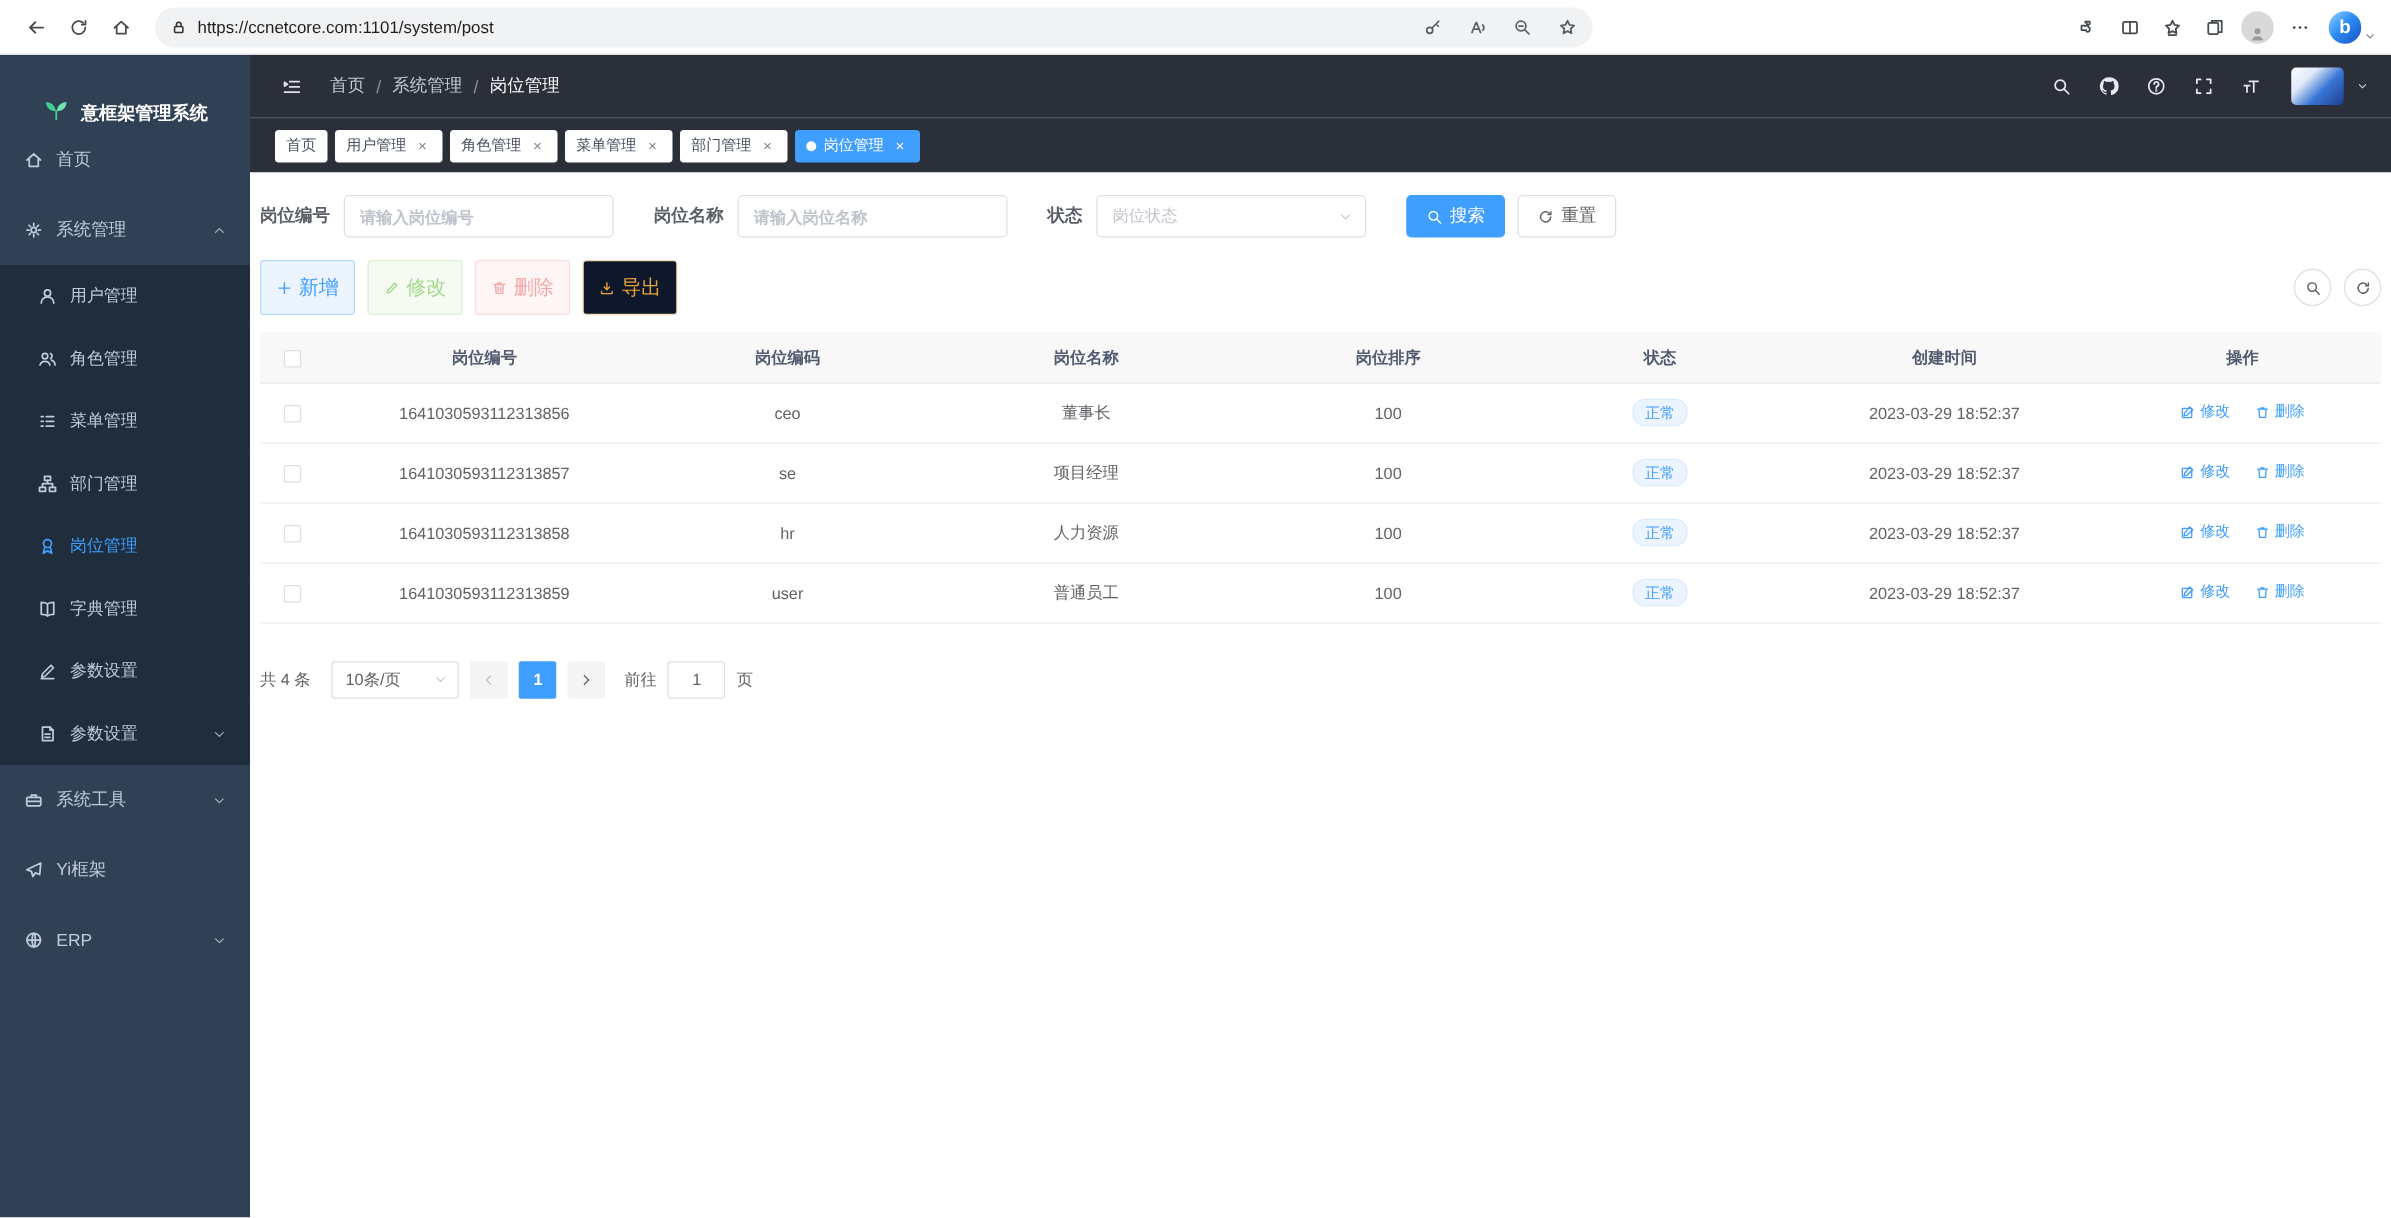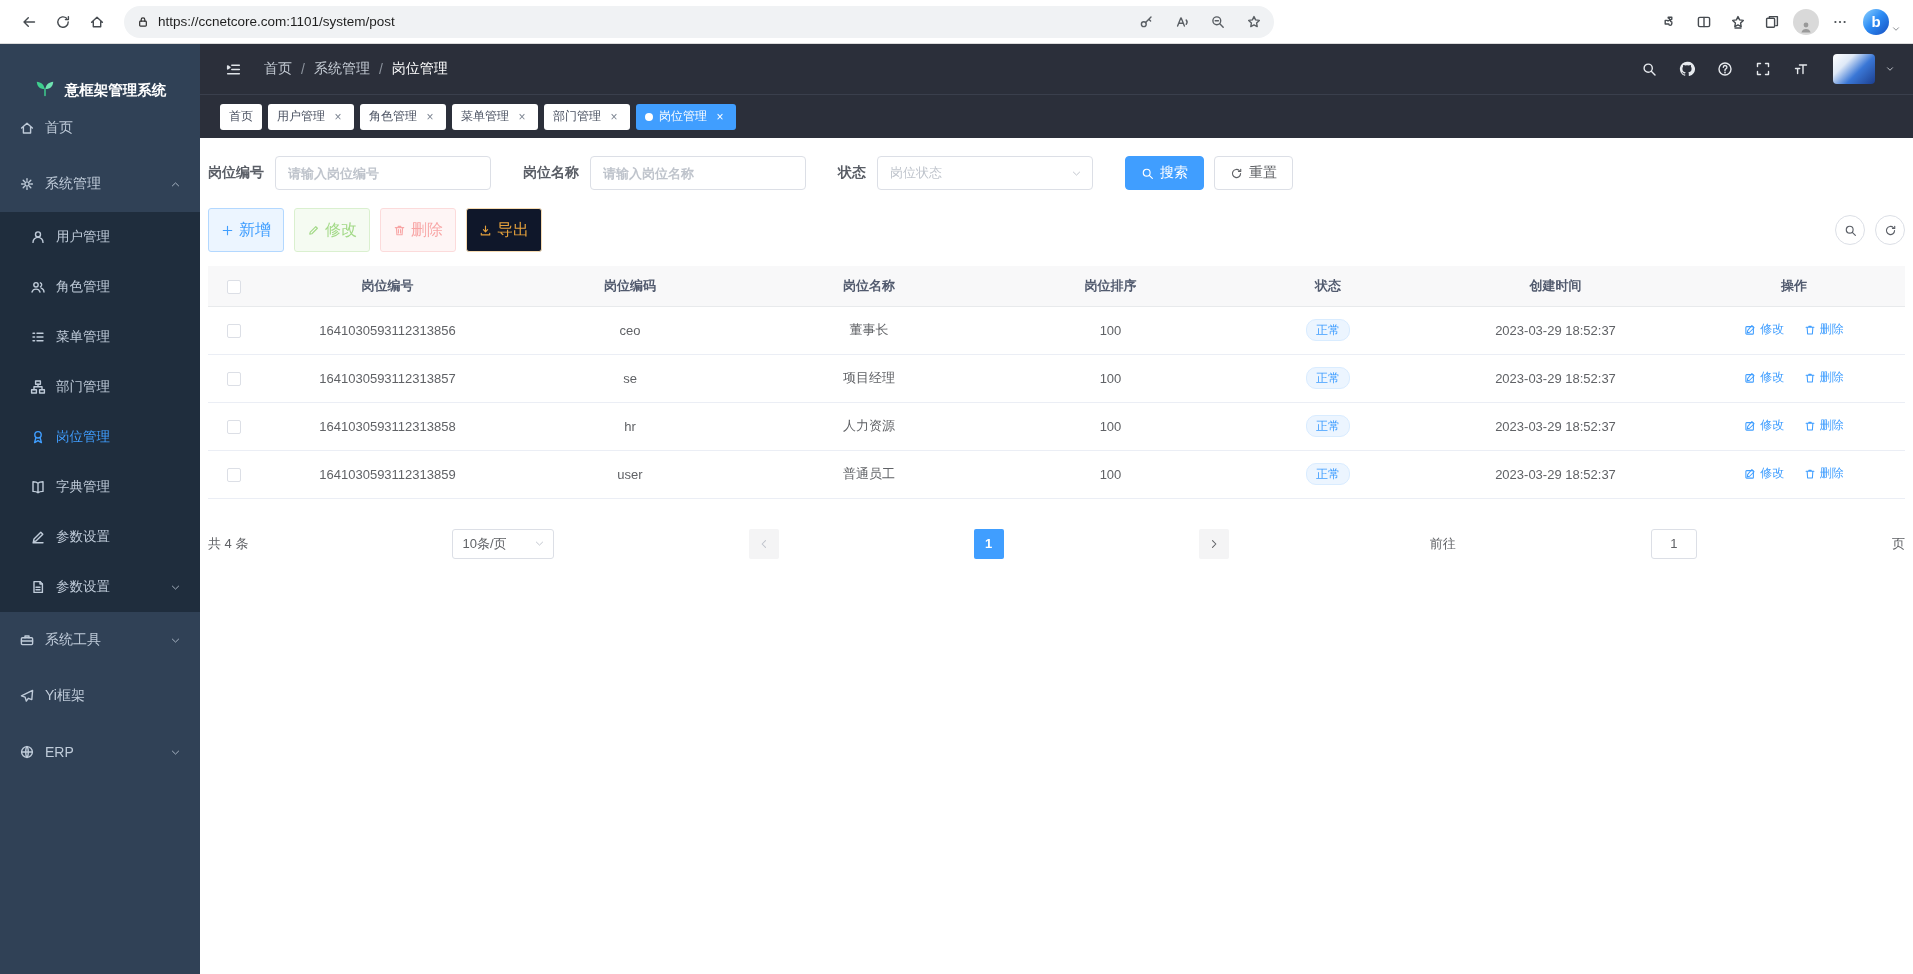--- a/index.html
+++ b/index.html
@@ -78,21 +78,21 @@
   .circle-btn svg { width:13px; height:13px; }
 
   table.grid { width:100%; border-collapse:collapse; margin-top:14px; font-size:13px; table-layout:fixed; }
   .grid thead th { background:#f8f8f9; color:#515a6e; font-weight:bold; height:40px; text-align:center; border-bottom:1px solid #e8eaec; }
   .grid tbody td { height:48px; color:#606266; text-align:center; border-bottom:1px solid #ebeef5; }
   .checkbox { display:inline-block; width:14px; height:14px; border:1px solid #dcdfe6; border-radius:2px; background:#fff; cursor:pointer; vertical-align:middle; }
   .tag { display:inline-block; padding:2px 9px; background:#ecf5ff; border:1px solid #d9ecff; color:#409eff; border-radius:10px; font-size:12px; line-height:16px; }
   .op { color:#409eff; font-size:12px; display:inline-flex; align-items:center; gap:4px; margin:0 8px; cursor:pointer; text-decoration:none; }
   .op svg { width:12px; height:12px; }
 
-  .pagination { display:flex; align-items:center; justify-content:space-between; margin-top:30px; font-size:13px; color:#606266; gap:9px; }
+  .pagination { display:flex; align-items:center; justify-content:flex-start; margin-top:30px; font-size:13px; color:#606266; gap:9px; }
   .ptotal { margin-right:8px; }
   .psize { width:102px; height:30px; border:1px solid #dcdfe6; border-radius:3px; display:flex; align-items:center; justify-content:space-between; padding:0 8px 0 10px; cursor:pointer; background:#fff; }
   .psize span { font-size:13px; color:#606266; }
   .pbtn { min-width:30px; height:30px; background:#f4f4f5; border:none; border-radius:2px; display:flex; align-items:center; justify-content:center; color:#606266; cursor:pointer; }
   .pbtn svg { width:12px; height:12px; }
   .pbtn.disabled { color:#c0c4cc; cursor:default; }
   .pbtn.active { background:#409eff; color:#fff; font-weight:bold; font-size:13px; }
   .goto-input { width:46px; height:30px; border:1px solid #dcdfe6; border-radius:3px; text-align:center; font-size:13px; color:#606266; outline:none; font-family:inherit; }
 </style>
 </head>

